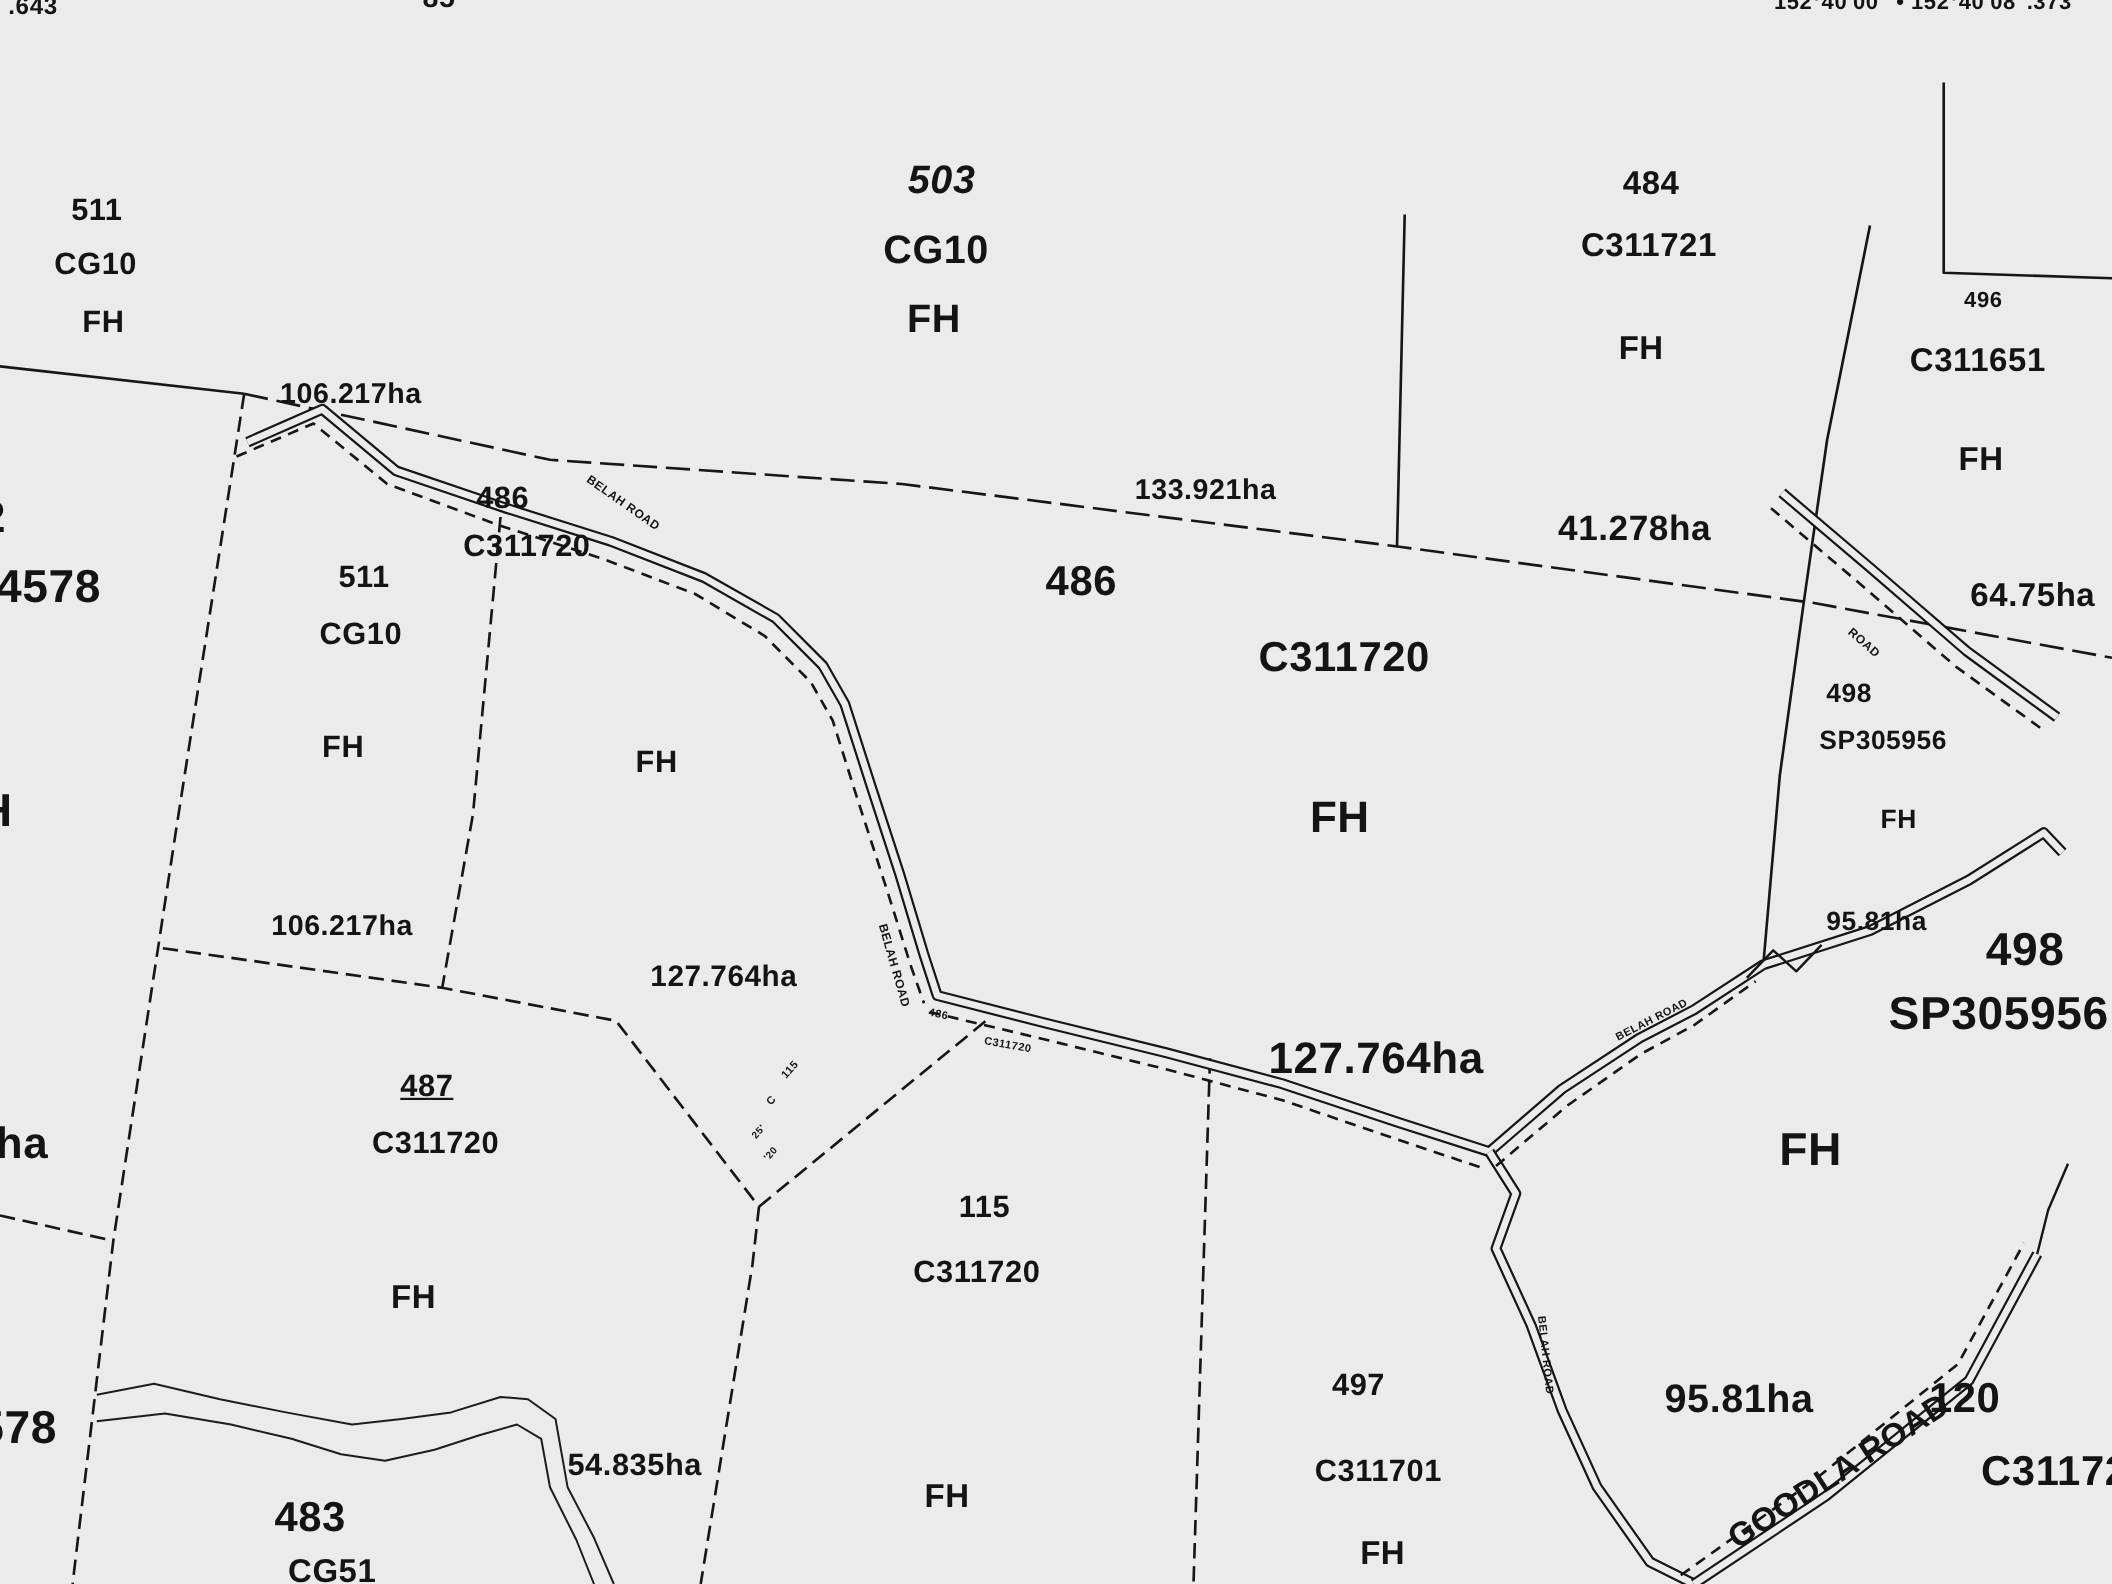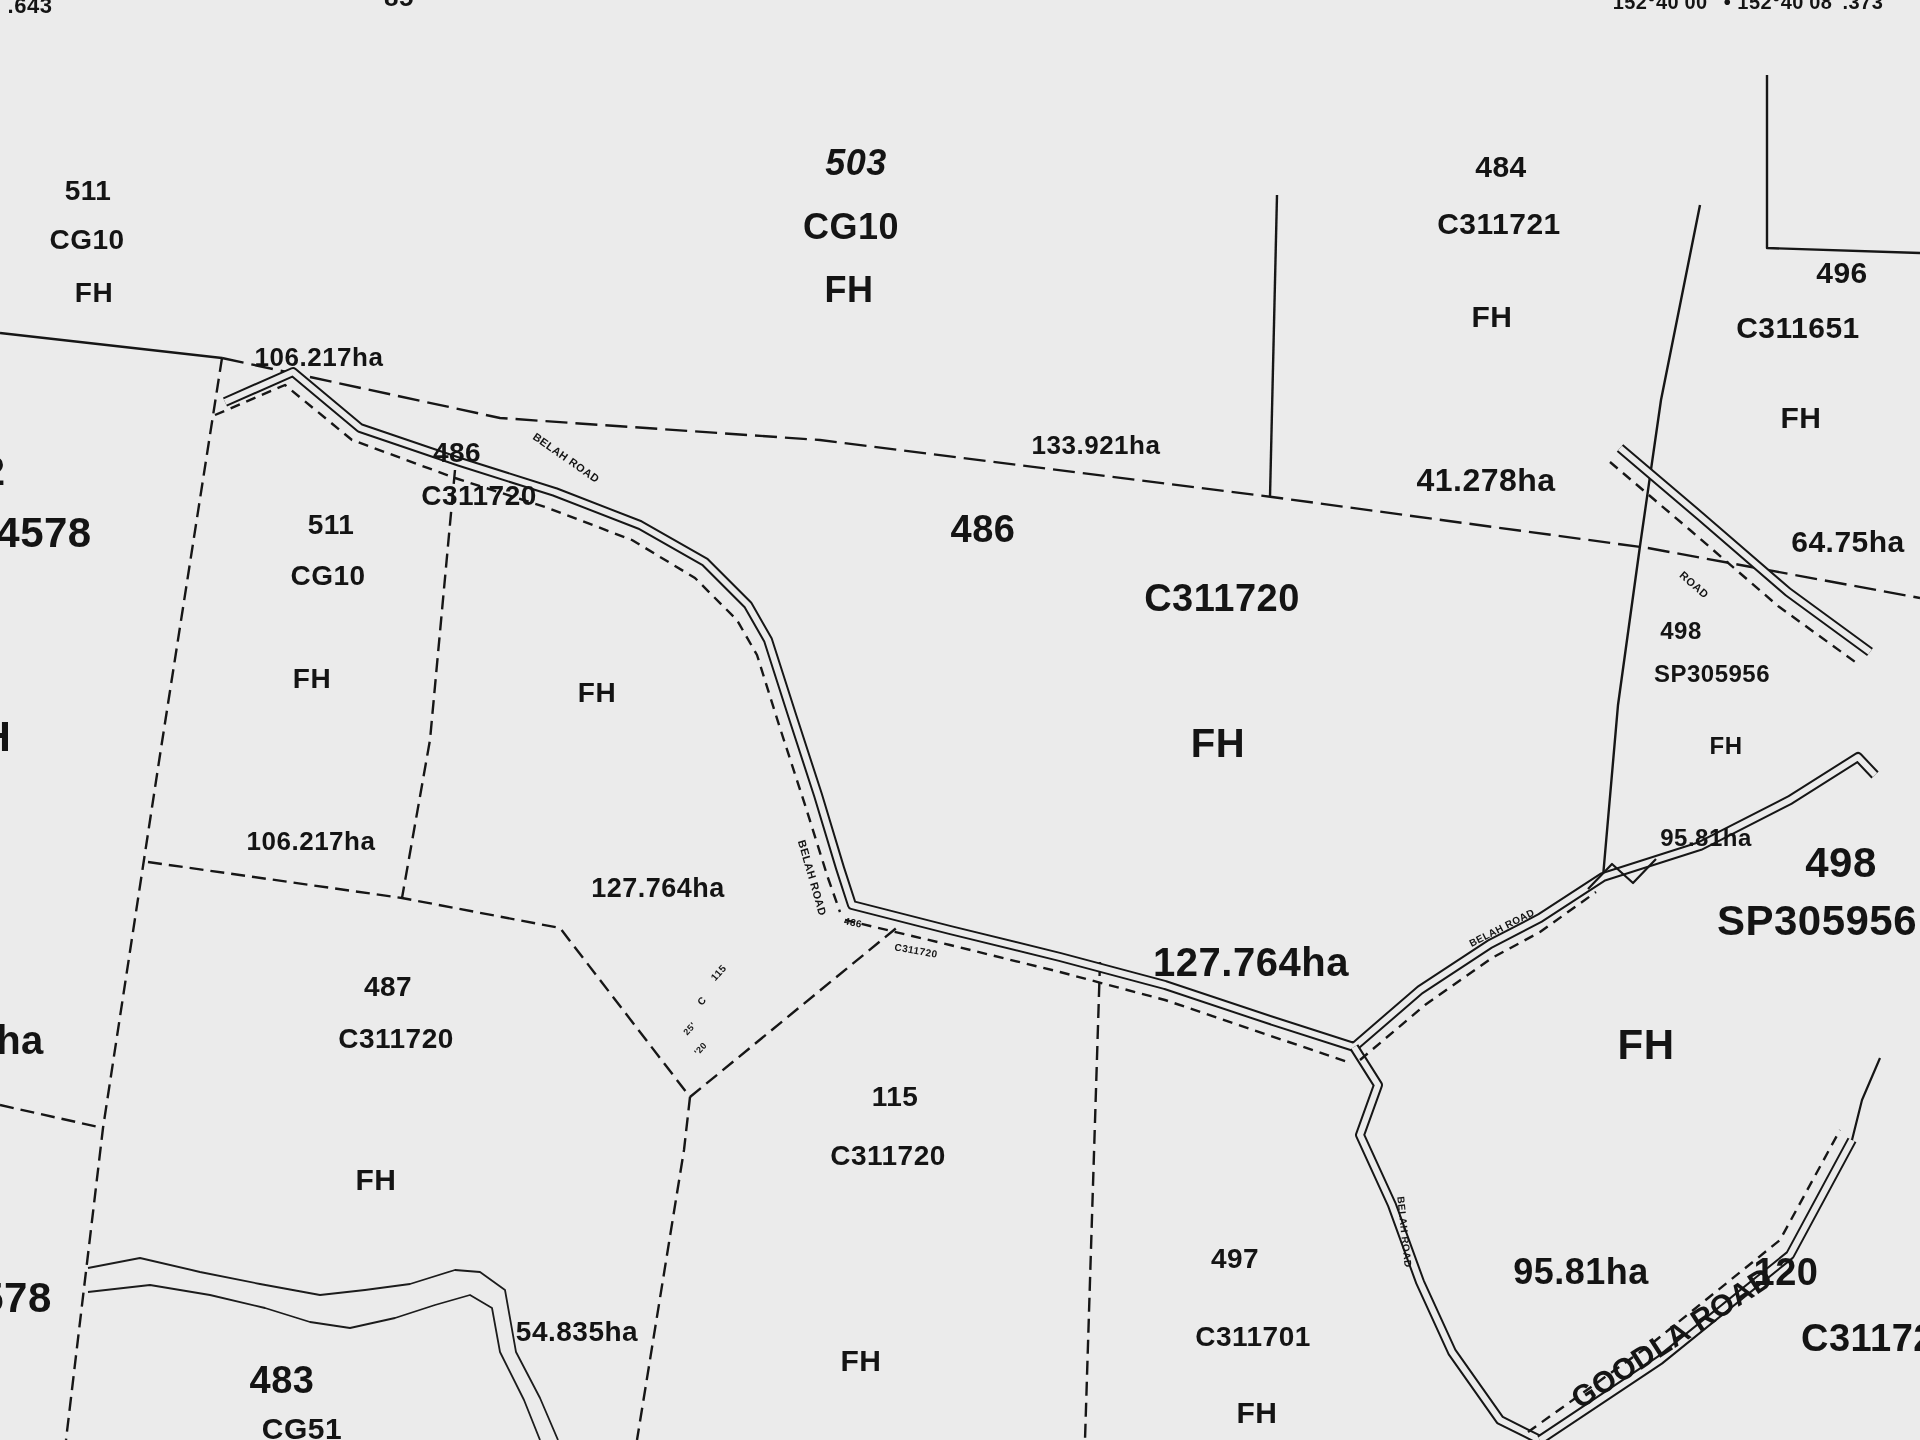--- a/index.html
+++ b/index.html
@@ -72,33 +72,33 @@
       <div class="map-label" style="left: 1748px; top: 2px; font-size: 20px;">152°40'00" • 152°40'08".373</div>
       <div class="map-label" style="left: 88px; top: 191px; font-size: 28px;">511</div>
       <div class="map-label" style="left: 87px; top: 240px; font-size: 28px;">CG10</div>
       <div class="map-label" style="left: 94px; top: 293px; font-size: 28px;">FH</div>
       <div class="map-label" style="left: 856px; top: 163px; font-size: 36px; font-style: italic;">503</div>
       <div class="map-label" style="left: 851px; top: 227px; font-size: 36px;">CG10</div>
       <div class="map-label" style="left: 849px; top: 290px; font-size: 36px;">FH</div>
       <div class="map-label" style="left: 1501px; top: 167px; font-size: 30px;">484</div>
       <div class="map-label" style="left: 1499px; top: 224px; font-size: 30px;">C311721</div>
       <div class="map-label" style="left: 1492px; top: 317px; font-size: 30px;">FH</div>
-      <div class="map-label" style="left: 1803px; top: 273px; font-size: 30px; margin-left: 39px;">496</div>
+      <div class="map-label" style="left: 1803px; top: 273px; font-size: 20px;">496</div>
       <div class="map-label" style="left: 1798px; top: 328px; font-size: 30px;">C311651</div>
       <div class="map-label" style="left: 1801px; top: 418px; font-size: 30px;">FH</div>
       <div class="map-label" style="left: 331px; top: 525px; font-size: 28px;">511</div>
       <div class="map-label" style="left: 328px; top: 576px; font-size: 28px;">CG10</div>
       <div class="map-label" style="left: 312px; top: 679px; font-size: 28px;">FH</div>
       <div class="map-label" style="left: 457px; top: 453px; font-size: 28px;">486</div>
       <div class="map-label" style="left: 479px; top: 496px; font-size: 28px;">C311720</div>
       <div class="map-label" style="left: 597px; top: 693px; font-size: 28px;">FH</div>
       <div class="map-label" style="left: 983px; top: 529px; font-size: 38px;">486</div>
       <div class="map-label" style="left: 1222px; top: 598px; font-size: 38px;">C311720</div>
       <div class="map-label" style="left: 1218px; top: 743px; font-size: 40px;">FH</div>
-      <div class="map-label" style="left: 388px; top: 987px; font-size: 28px;">487</div>
+      <div class="map-label" style="left: 388px; top: 987px; font-size: 28px; text-decoration: underline;">487</div>
       <div class="map-label" style="left: 396px; top: 1039px; font-size: 28px;">C311720</div>
       <div class="map-label" style="left: 376px; top: 1180px; font-size: 30px;">FH</div>
       <div class="map-label" style="left: 895px; top: 1097px; font-size: 28px;">115</div>
       <div class="map-label" style="left: 888px; top: 1156px; font-size: 28px;">C311720</div>
       <div class="map-label" style="left: 861px; top: 1361px; font-size: 30px;">FH</div>
       <div class="map-label" style="left: 1235px; top: 1259px; font-size: 28px;">497</div>
       <div class="map-label" style="left: 1253px; top: 1337px; font-size: 28px;">C311701</div>
       <div class="map-label" style="left: 1257px; top: 1413px; font-size: 30px;">FH</div>
       <div class="map-label" style="left: 1681px; top: 631px; font-size: 24px;">498</div>
       <div class="map-label" style="left: 1712px; top: 674px; font-size: 24px;">SP305956</div>

